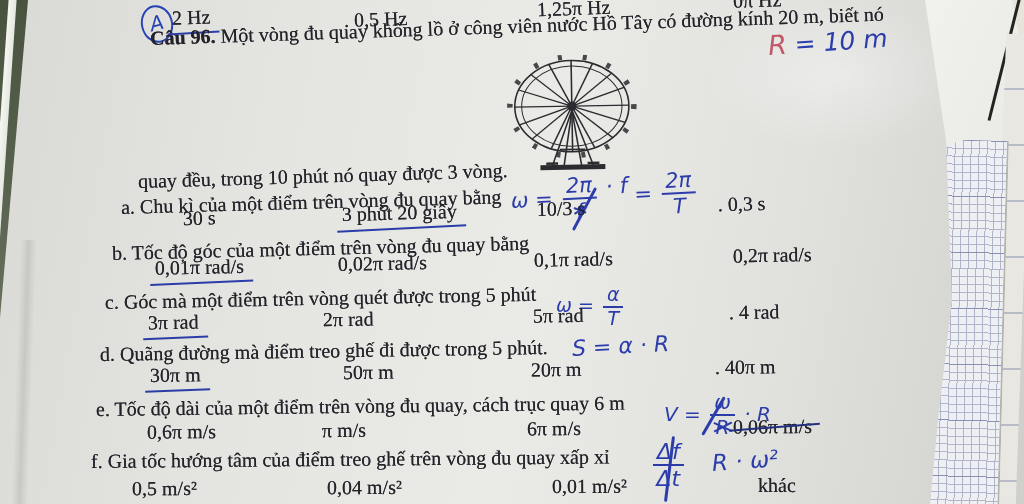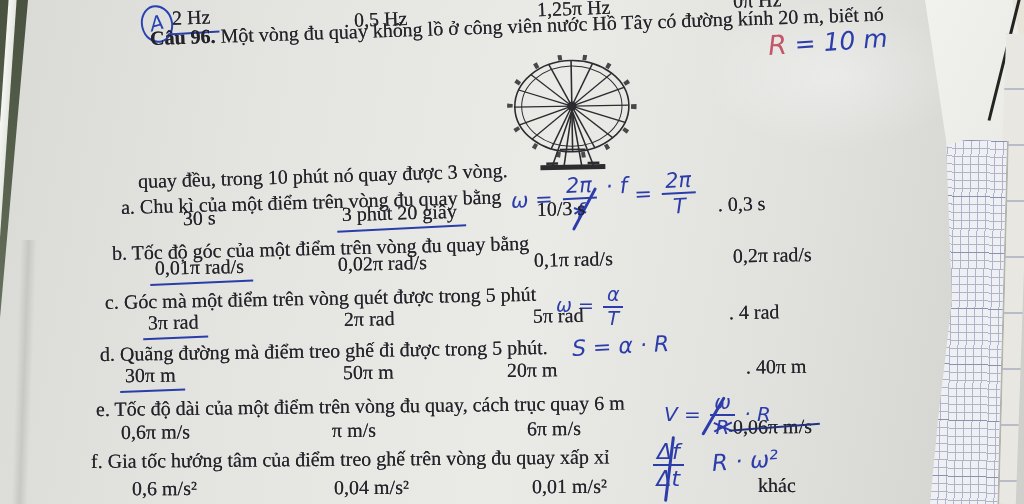--- a/index.html
+++ b/index.html
@@ -183,69 +183,69 @@
   <div class="hw" style="left:556px;top:285px;font-size:19px">
     <span>ω</span>
     <span>=</span>
     <span class="frac">
         <span class="num">α</span>
         <span class="den">T</span>
       </span>
   </div>
   <div class="orow" style="top:314px;transform:rotate(-1deg)">
     <span class="opt picked" style="left:148px">3π rad</span>
-    <span class="opt" style="left:344px">2π rad</span>
+    <span class="opt" style="left:323px">2π rad</span>
     <span class="opt" style="left:533px">5π rad</span>
     <span class="opt" style="left:729px">. 4 rad</span>
   </div>
 
   <div class="pline" style="left:100px;top:343px;transform:rotate(-0.9deg)">
     <span>d.</span>
     <span>Quãng đường mà điểm treo ghế đi được trong 5 phút.</span>
   </div>
   <div class="hw" style="left:572px;top:336px;transform:rotate(-3deg);font-size:22px">S = α · R</div>
   <div class="orow" style="top:366px;transform:rotate(-0.8deg)">
-    <span class="opt picked" style="left:125px">30π m</span>
+    <span class="opt picked" style="left:150px">30π m</span>
     <span class="opt" style="left:343px">50π m</span>
-    <span class="opt" style="left:507px">20π m</span>
-    <span class="opt" style="left:746px">. 40π m</span>
+    <span class="opt" style="left:531px">20π m</span>
+    <span class="opt" style="left:715px">. 40π m</span>
   </div>
 
   <div class="pline" style="left:96px;top:398px;transform:rotate(-0.7deg)">
     <span>e.</span>
     <span>Tốc độ dài của một điểm trên vòng đu quay, cách trục quay 6 m</span>
   </div>
   <div class="hw" style="left:664px;top:392px;font-size:20px">
     <span>V</span>
     <span>=</span>
     <span class="frac">
         <span class="num">ω</span>
         <span class="den xout">R</span>
       </span>
     <span>· R</span>
   </div>
   <div class="penstroke" style="left:712px;top:394px;width:3px;height:44px;transform:rotate(30deg)"></div>
   <div class="orow" style="top:422px;transform:rotate(-0.5deg)">
-    <span class="opt" style="left:121px">0,6π m/s</span>
-    <span class="opt" style="left:332px">π m/s</span>
+    <span class="opt" style="left:147px">0,6π m/s</span>
+    <span class="opt" style="left:322px">π m/s</span>
     <span class="opt" style="left:527px">6π m/s</span>
     <span class="opt struckopt" style="left:733px">0,06π m/s</span>
   </div>
 
   <div class="pline" style="left:91px;top:450px;transform:rotate(-0.5deg)">
     <span>f.</span>
     <span>Gia tốc hướng tâm của điểm treo ghế trên vòng đu quay xấp xỉ</span>
   </div>
   <div class="hw" style="left:650px;top:440px;font-size:22px">
     <span class="frac">
         <span class="num">Δf</span>
         <span class="den">Δt</span>
       </span>
   </div>
   <div class="penstroke" style="left:668px;top:436px;width:3px;height:66px;transform:rotate(7deg)"></div>
   <div class="hw" style="left:712px;top:450px;transform:rotate(-4deg);font-size:23px">R · ω²</div>
   <div class="orow" style="top:478px;transform:rotate(-0.3deg)">
-    <span class="opt" style="left:132px">0,6 m/s²</span>
-    <span class="opt" style="left:334px">0,04 m/s²</span>
-    <span class="opt" style="left:532px">0,01 m/s²</span>
+    <span class="opt" style="left:132px">0,5 m/s²</span>
+    <span class="opt" style="left:327px">0,04 m/s²</span>
+    <span class="opt" style="left:552px">0,01 m/s²</span>
     <span class="opt" style="left:758px">khác</span>
   </div>
 </div>
 
 </body></html>

